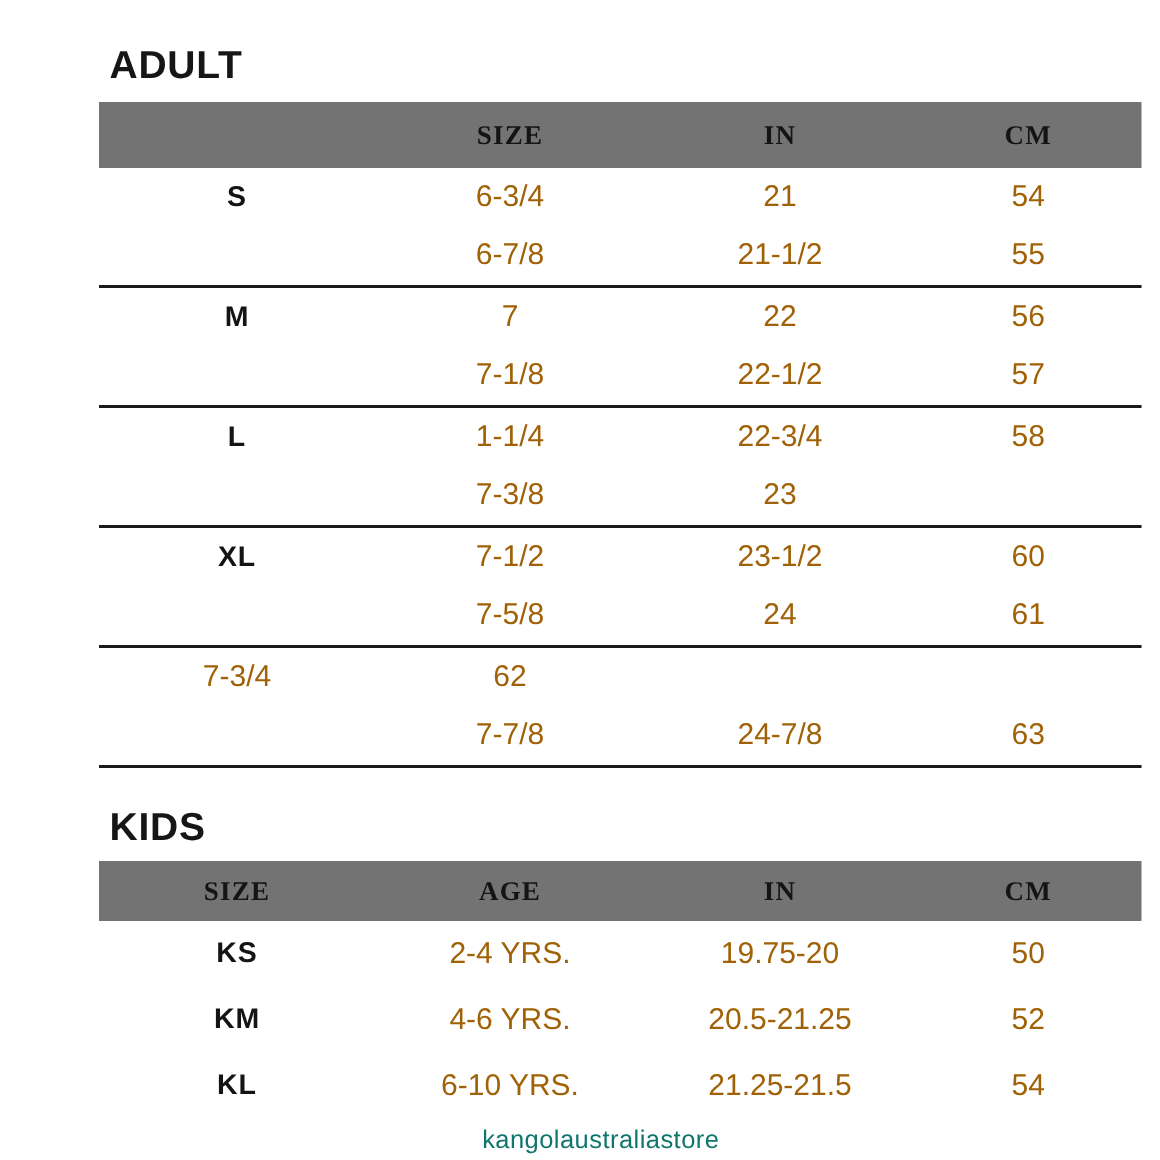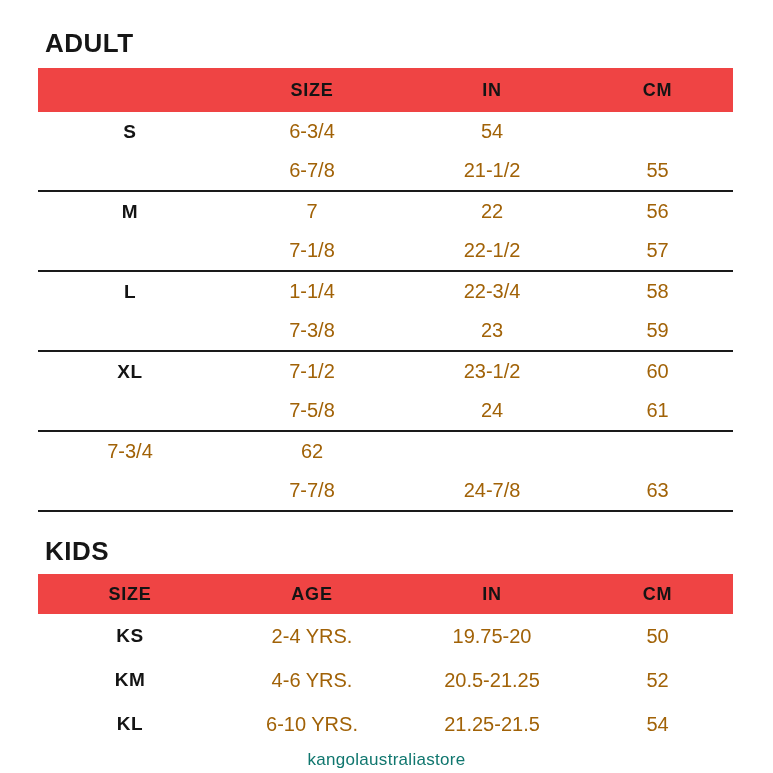--- a/index.html
+++ b/index.html
@@ -6,42 +6,44 @@
   html, body { background: #ffffff; }
   .page {
     position: relative;
     width: 773px;
     height: 773px;
     background: #ffffff;
     font-family: "Liberation Sans", sans-serif;
     color: #161616;
     padding-top: 30px;
     overflow: hidden;
+    padding-left: 28px;
   }
   .section-title {
     margin: 0 0 12px 45px;
     font-size: 26px;
     line-height: 26px;
     font-weight: 800;
     letter-spacing: 0.5px;
     color: #161616;
   }
   .kids-title { margin-top: 26px; margin-bottom: 10px; }
   .table {
     margin-left: 38px;
     width: 695px;
   }
   .row {
     display: grid;
     grid-template-columns: 184px 180px 180px 151px;
     align-items: center;
   }
   .thead {
-    background: #ef4444;
+    background: #737373;
     height: 44px;
+    font-family: Liberation Serif, serif;
   }
   .kids-table .thead { height: 40px; }
   .cell {
     text-align: center;
     white-space: nowrap;
   }
   .cell.h {
     font-weight: 700;
     font-size: 18px;
     letter-spacing: 0.8px;
@@ -83,20 +85,21 @@
       <div class="cell h"></div>
       <div class="cell h">SIZE</div>
       <div class="cell h">IN</div>
       <div class="cell h">CM</div>
     </div>
 
     <div class="group">
       <div class="row data-row">
         <div class="cell label">S</div>
         <div class="cell v">6-3/4</div>
+        <div class="cell v">21</div>
         <div class="cell v">54</div>
       </div>
       <div class="row data-row">
         <div class="cell label"></div>
         <div class="cell v">6-7/8</div>
         <div class="cell v">21-1/2</div>
         <div class="cell v">55</div>
       </div>
     </div>
 
@@ -119,21 +122,20 @@
       <div class="row data-row">
         <div class="cell label">L</div>
         <div class="cell v">1-1/4</div>
         <div class="cell v">22-3/4</div>
         <div class="cell v">58</div>
       </div>
       <div class="row data-row">
         <div class="cell label"></div>
         <div class="cell v">7-3/8</div>
         <div class="cell v">23</div>
-        <div class="cell v">59</div>
       </div>
     </div>
 
     <div class="group">
       <div class="row data-row">
         <div class="cell label">XL</div>
         <div class="cell v">7-1/2</div>
         <div class="cell v">23-1/2</div>
         <div class="cell v">60</div>
       </div>

